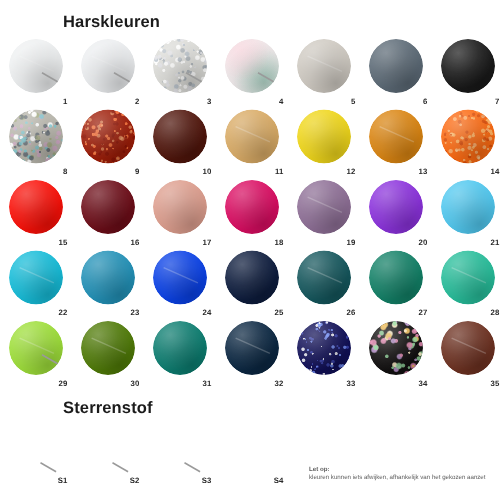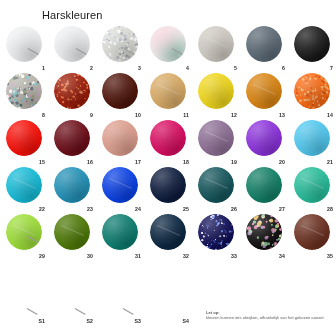--- a/index.html
+++ b/index.html
@@ -4,21 +4,21 @@
 <style>
   html,body{margin:0;padding:0;}
   body{
     width:336px;height:336px;background:#ffffff;
     font-family:"Liberation Sans", sans-serif;
     overflow:hidden;position:relative;
   }
   .sheet{width:336px;height:336px;position:relative;}
 
   .section-title{
-    font-size:11px;font-weight:normal;color:#1b1b1b;
+    font-size:11px;font-weight:bold;color:#1b1b1b;
     letter-spacing:0.1px;line-height:12px;padding-left:20px;
   }
   #harskleuren-title{position:absolute;left:22px;top:9px;}
   #sterrenstof-title{position:absolute;left:22px;top:266px;}
 
   .grid{position:absolute;left:0;top:24px;width:336px;}
   .row{display:flex;height:47px;}
   .cell{
     width:48px;height:47px;position:relative;
   }
@@ -389,20 +389,21 @@
             <div class="base" style="background: rgb(109, 49, 33);"></div>
             <div class="streak"></div>
             <div class="sheenA"></div>
             <div class="sheenB"></div>
           </div>
           <div class="num">35</div>
         </div>
       </div>
     </div>
 
+  <div class="section-title" id="sterrenstof-title">Sterrenstof</div>
 
   <div class="star-grid" id="stardust-grid">
       <div class="star-row">
         <div class="star-cell">
           <div class="star-swatch">
             <div class="base" style="background: rgb(242, 243, 241);"></div>
             <div class="base" style="background-image: radial-gradient(1.97px at 27.5% 44%, rgba(242, 205, 110, 0.9) 0%, rgba(242, 205, 110, 0.9) 60%, rgba(0, 0, 0, 0) 100%), radial-gradient(1.85px at 69.7% 14.1%, rgba(214, 164, 44, 0.95) 0%, rgba(214, 164, 44, 0.95) 60%, rgba(0, 0, 0, 0) 100%), radial-gradient(1.55px at 88.8% 38.4%, rgba(255, 235, 180, 0.8) 0%, rgba(255, 235, 180, 0.8) 60%, rgba(0, 0, 0, 0) 100%), radial-gradient(0.88px at 27.7% 1.9%, rgba(180, 130, 30, 0.85) 0%, rgba(180, 130, 30, 0.85) 60%, rgba(0, 0, 0, 0) 100%), radial-gradient(1.45px at 17.6% 84.7%, rgba(214, 164, 44, 0.95) 0%, rgba(214, 164, 44, 0.95) 60%, rgba(0, 0, 0, 0) 100%), radial-gradient(0.91px at 32.5% 38.7%, rgba(242, 205, 110, 0.9) 0%, rgba(242, 205, 110, 0.9) 60%, rgba(0, 0, 0, 0) 100%), radial-gradient(1.42px at 87% 88.8%, rgba(214, 164, 44, 0.95) 0%, rgba(214, 164, 44, 0.95) 60%, rgba(0, 0, 0, 0) 100%), radial-gradient(1.63px at 24.8% 48.2%, rgba(180, 130, 30, 0.85) 0%, rgba(180, 130, 30, 0.85) 60%, rgba(0, 0, 0, 0) 100%), radial-gradient(0.95px at 66.5% 62.2%, rgba(255, 235, 180, 0.8) 0%, rgba(255, 235, 180, 0.8) 60%, rgba(0, 0, 0, 0) 100%), radial-gradient(1.66px at 12.4% 19.4%, rgba(242, 205, 110, 0.9) 0%, rgba(242, 205, 110, 0.9) 60%, rgba(0, 0, 0, 0) 100%), radial-gradient(0.94px at 20.8% 93.8%, rgba(214, 164, 44, 0.95) 0%, rgba(214, 164, 44, 0.95) 60%, rgba(0, 0, 0, 0) 100%), radial-gradient(1.03px at 7.9% 7.4%, rgba(242, 205, 110, 0.9) 0%, rgba(242, 205, 110, 0.9) 60%, rgba(0, 0, 0, 0) 100%), radial-gradient(1.48px at 37.9% 28.1%, rgba(214, 164, 44, 0.95) 0%, rgba(214, 164, 44, 0.95) 60%, rgba(0, 0, 0, 0) 100%), radial-gradient(0.93px at 99.5% 39.5%, rgba(214, 164, 44, 0.95) 0%, rgba(214, 164, 44, 0.95) 60%, rgba(0, 0, 0, 0) 100%);"></div>
             <div class="sheenA"></div>
             <div class="sheenB"></div>
           </div>

